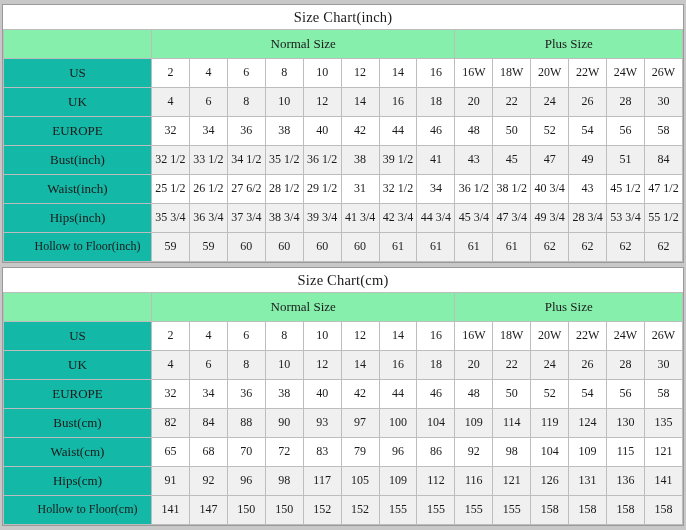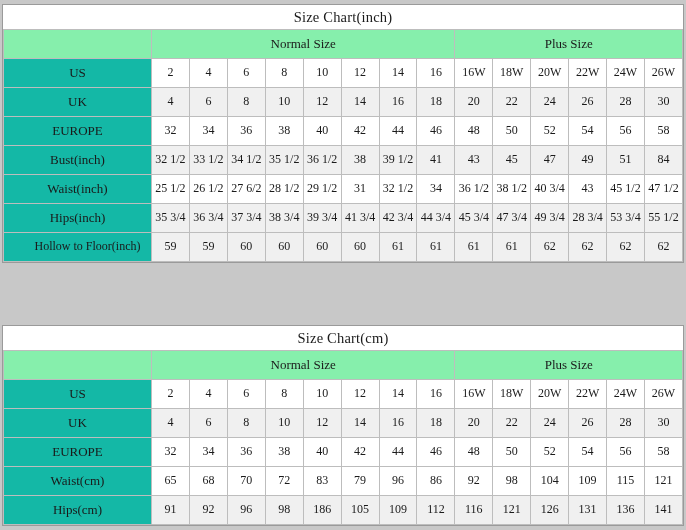--- a/index.html
+++ b/index.html
@@ -287,20 +287,37 @@
             <td class="val colw">42</td>
             <td class="val colw">44</td>
             <td class="val colw">46</td>
             <td class="val colw">48</td>
             <td class="val colw">50</td>
             <td class="val colw">52</td>
             <td class="val colw">54</td>
             <td class="val colw">56</td>
             <td class="val colw">58</td>
           </tr>
+          <tr class="data-row shade">
+            <td class="rowlabel">Bust(cm)</td>
+            <td class="val colw">82</td>
+            <td class="val colw">84</td>
+            <td class="val colw">88</td>
+            <td class="val colw">90</td>
+            <td class="val colw">93</td>
+            <td class="val colw">97</td>
+            <td class="val colw">100</td>
+            <td class="val colw">104</td>
+            <td class="val colw">109</td>
+            <td class="val colw">114</td>
+            <td class="val colw">119</td>
+            <td class="val colw">124</td>
+            <td class="val colw">130</td>
+            <td class="val colw">135</td>
+          </tr>
           <tr class="data-row">
             <td class="rowlabel">Waist(cm)</td>
             <td class="val colw">65</td>
             <td class="val colw">68</td>
             <td class="val colw">70</td>
             <td class="val colw">72</td>
             <td class="val colw">83</td>
             <td class="val colw">79</td>
             <td class="val colw">96</td>
             <td class="val colw">86</td>
@@ -310,28 +327,45 @@
             <td class="val colw">109</td>
             <td class="val colw">115</td>
             <td class="val colw">121</td>
           </tr>
           <tr class="data-row shade">
             <td class="rowlabel">Hips(cm)</td>
             <td class="val colw">91</td>
             <td class="val colw">92</td>
             <td class="val colw">96</td>
             <td class="val colw">98</td>
-            <td class="val colw">186</td>
+            <td class="val colw">117</td>
             <td class="val colw">105</td>
             <td class="val colw">109</td>
             <td class="val colw">112</td>
             <td class="val colw">116</td>
             <td class="val colw">121</td>
             <td class="val colw">126</td>
             <td class="val colw">131</td>
             <td class="val colw">136</td>
             <td class="val colw">141</td>
           </tr>
+          <tr class="data-row last-row shade">
+            <td class="rowlabel">Hollow to Floor(cm)</td>
+            <td class="val colw">141</td>
+            <td class="val colw">147</td>
+            <td class="val colw">150</td>
+            <td class="val colw">150</td>
+            <td class="val colw">152</td>
+            <td class="val colw">152</td>
+            <td class="val colw">155</td>
+            <td class="val colw">155</td>
+            <td class="val colw">155</td>
+            <td class="val colw">155</td>
+            <td class="val colw">158</td>
+            <td class="val colw">158</td>
+            <td class="val colw">158</td>
+            <td class="val colw">158</td>
+          </tr>
         </tbody>
     </table>
   </div>
 
 </div>
 
 </body></html>

